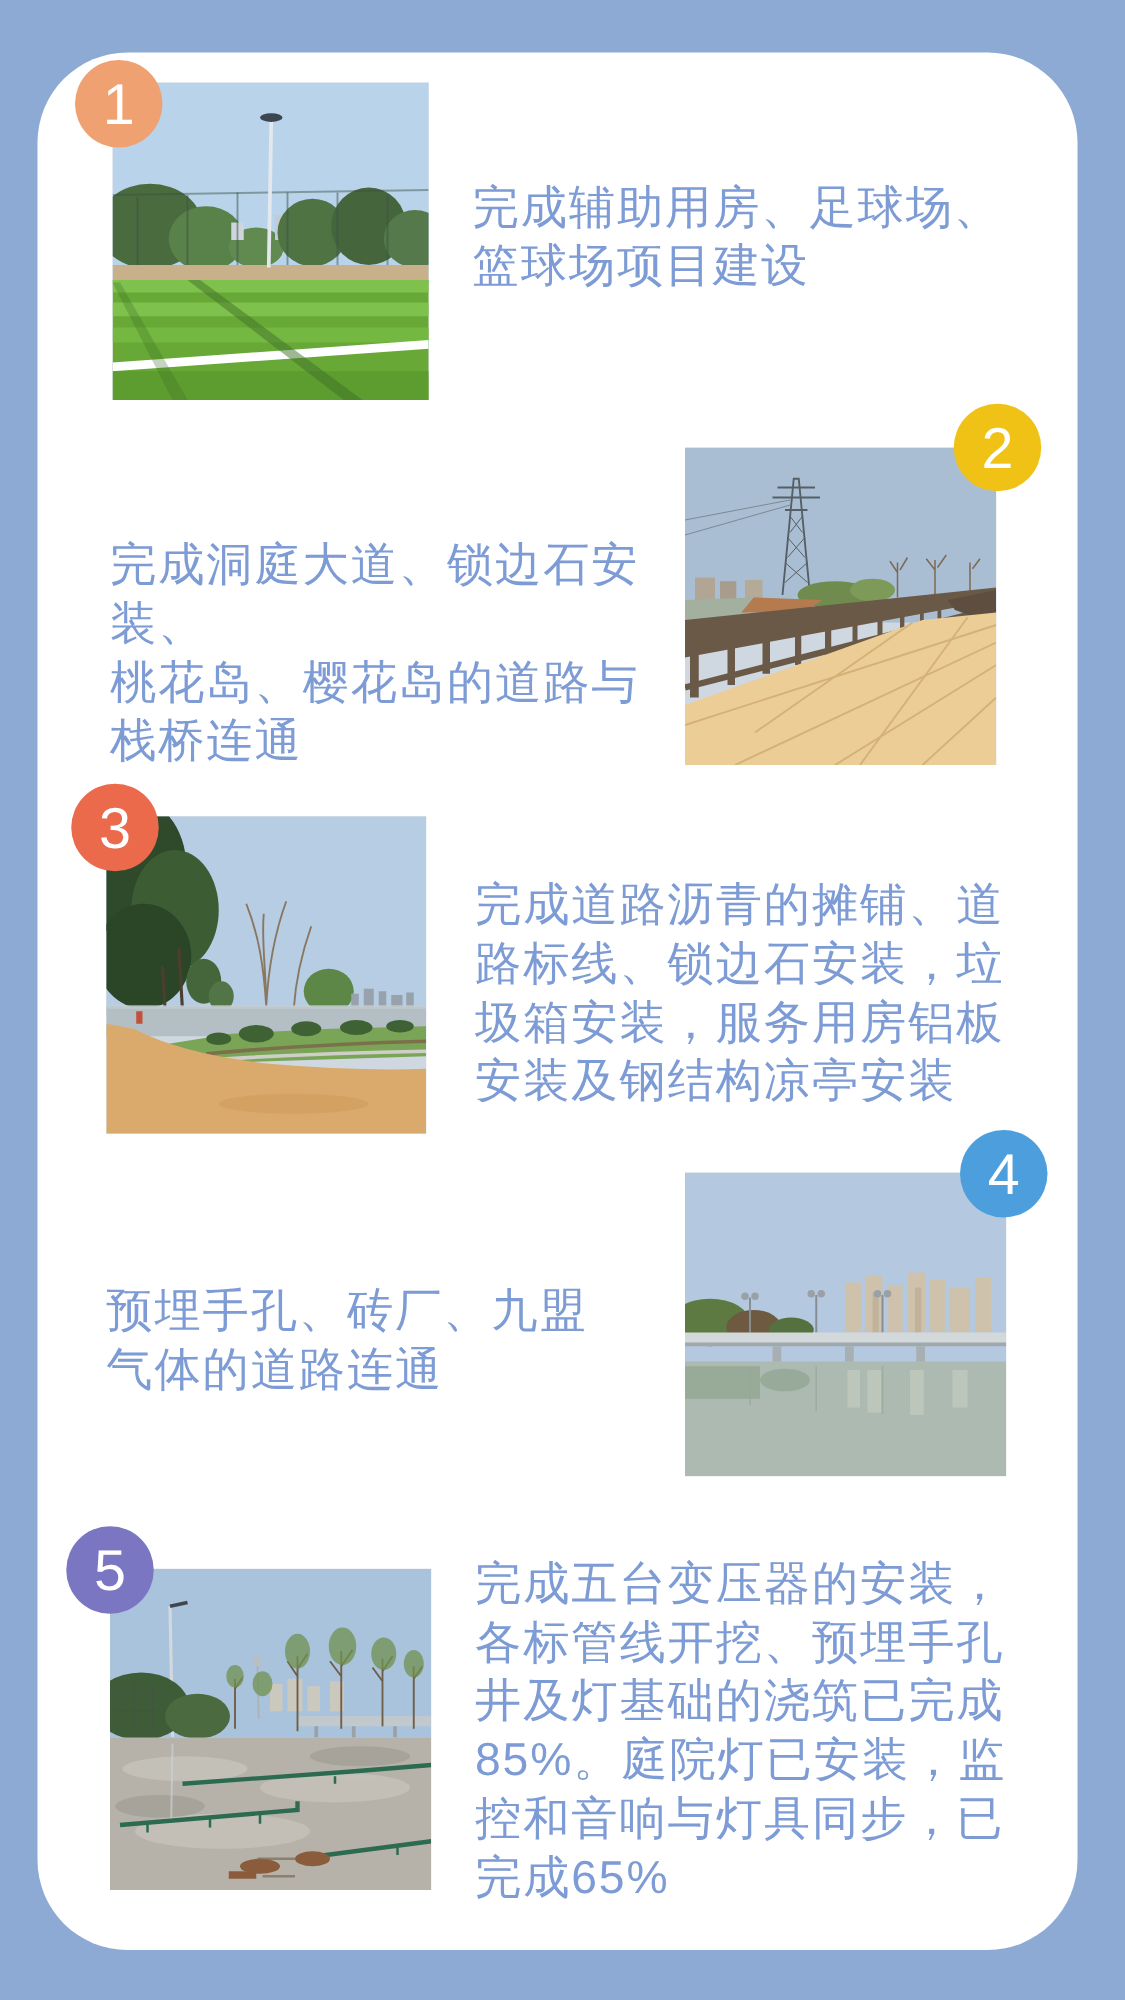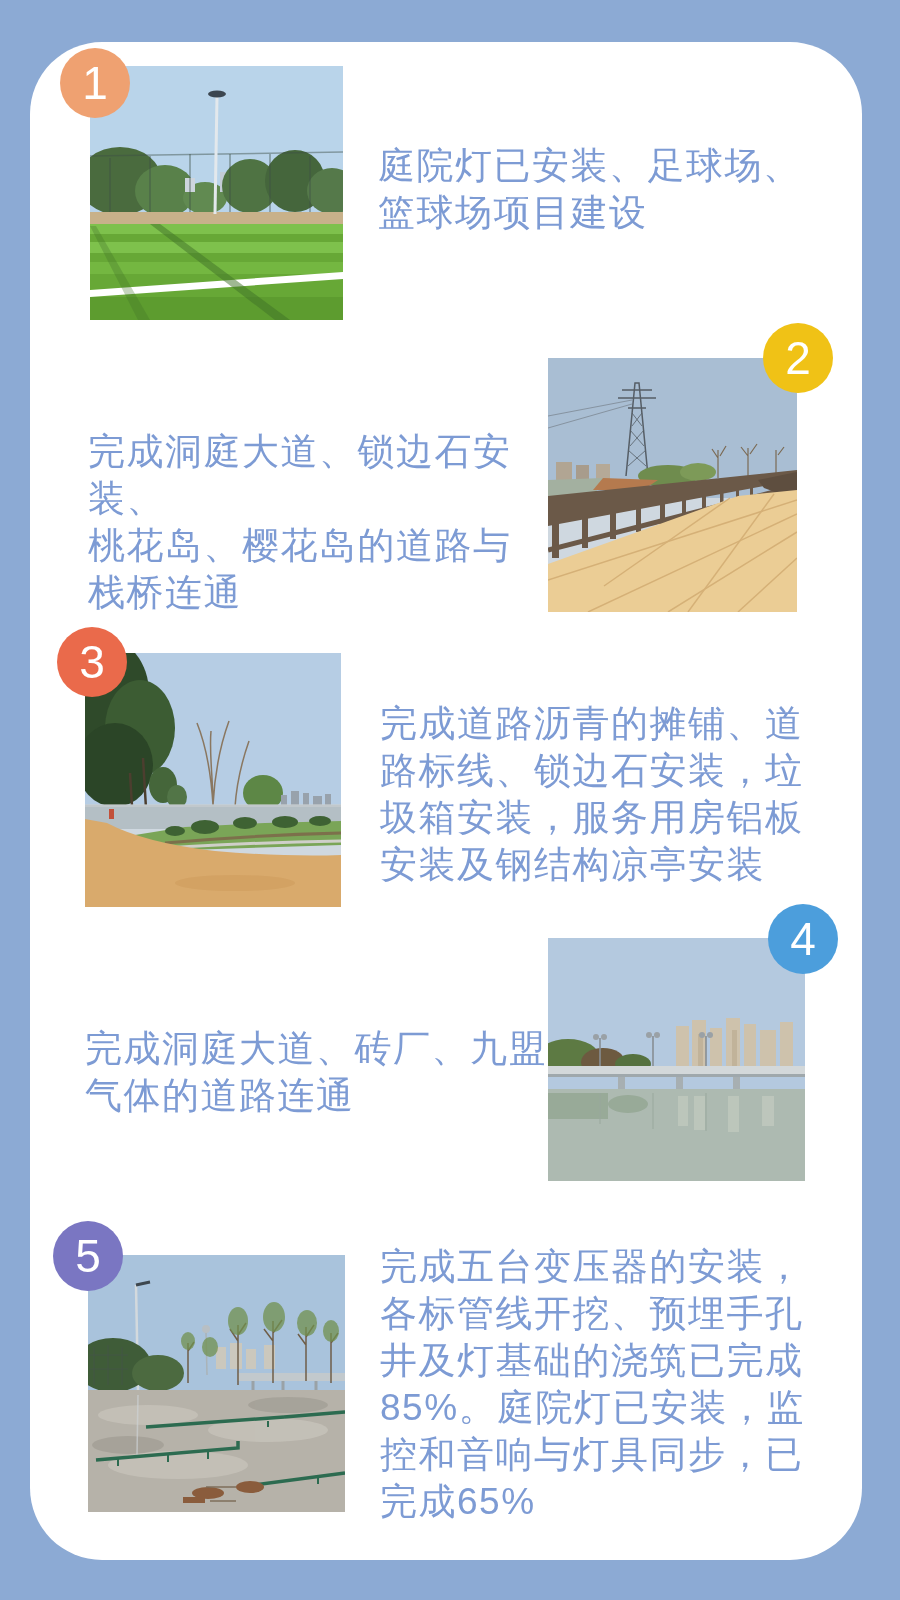--- a/index.html
+++ b/index.html
@@ -55,21 +55,21 @@
         <rect y="158" width="253" height="10" fill="#7ec14c"></rect>
         <rect y="176" width="253" height="11" fill="#7ec14c"></rect>
         <rect y="196" width="253" height="12" fill="#74b741"></rect>
         <polygon points="0,224 253,206 253,213 0,231" fill="#ffffff"></polygon>
         <rect y="231" width="253" height="23" fill="#5d9c2f"></rect>
         <polygon points="60,158 70,158 200,254 185,254" fill="#3f7227" opacity="0.5"></polygon>
         <polygon points="0,160 6,160 60,254 48,254" fill="#3f7227" opacity="0.3"></polygon>
       </svg>
     </div>
     <div class="badge badge-1" style="background-color: rgb(239, 161, 113);">1</div>
-    <div class="text text-1" style="color: rgb(125, 155, 212);">庭院灯已安装、足球场、
+    <div class="text text-1" style="color: rgb(125, 155, 212);">完成辅助用房、足球场、
 篮球场项目建设</div>
   </div>
 
   <div>
     <div class="photo photo-2">
       <svg viewBox="0 0 249 254" preserveAspectRatio="none">
         <rect width="249" height="140" fill="#a9bed3"></rect>
         <path d="M0,70 L84,46 M0,58 L84,42" stroke="#6a7278" stroke-width="0.8" fill="none" opacity="0.7"></path>
         <path d="M78,118 L87,25 L91,25 L100,118 M70,40 L108,40 M74,32 L104,32 M80,50 L98,50" stroke="#565e66" stroke-width="1.5" fill="none"></path>
         <path d="M80,108 L98,92 M80,92 L98,108 M82,88 L96,72 M82,72 L96,88 M84,68 L94,55 M84,55 L94,68" stroke="#565e66" stroke-width="0.8" fill="none"></path>
@@ -204,21 +204,21 @@
             <rect x="214" y="158" width="12" height="30"></rect>
         </g>
         <g fill="#8ba089" opacity="0.6">
           <rect x="0" y="155" width="60" height="26"></rect>
             <ellipse cx="80" cy="166" rx="20" ry="9"></ellipse>
         </g>
         <path d="M52,155 V186 M105,155 V191 M158,155 V193" stroke="#9aa89d" stroke-width="1.2" opacity="0.8" fill="none"></path>
       </svg>
     </div>
     <div class="badge badge-4" style="background-color: rgb(76, 158, 220);">4</div>
-    <div class="text text-4" style="color: rgb(125, 155, 212);">完成洞庭大道、砖厂、九盟
+    <div class="text text-4" style="color: rgb(125, 155, 212);">预埋手孔、砖厂、九盟
 气体的道路连通</div>
   </div>
 
   <div>
     <div class="photo photo-5">
       <svg viewBox="0 0 257 257" preserveAspectRatio="none">
         <rect width="257" height="135" fill="#a9c3dc"></rect>
         <line x1="48" y1="30" x2="50" y2="135" stroke="#d3d9dd" stroke-width="2.5"></line>
         <path d="M48,30 L62,27" stroke="#3e474e" stroke-width="3" fill="none"></path>
         <line x1="118" y1="77" x2="119" y2="120" stroke="#aab3b8" stroke-width="1.5"></line>

